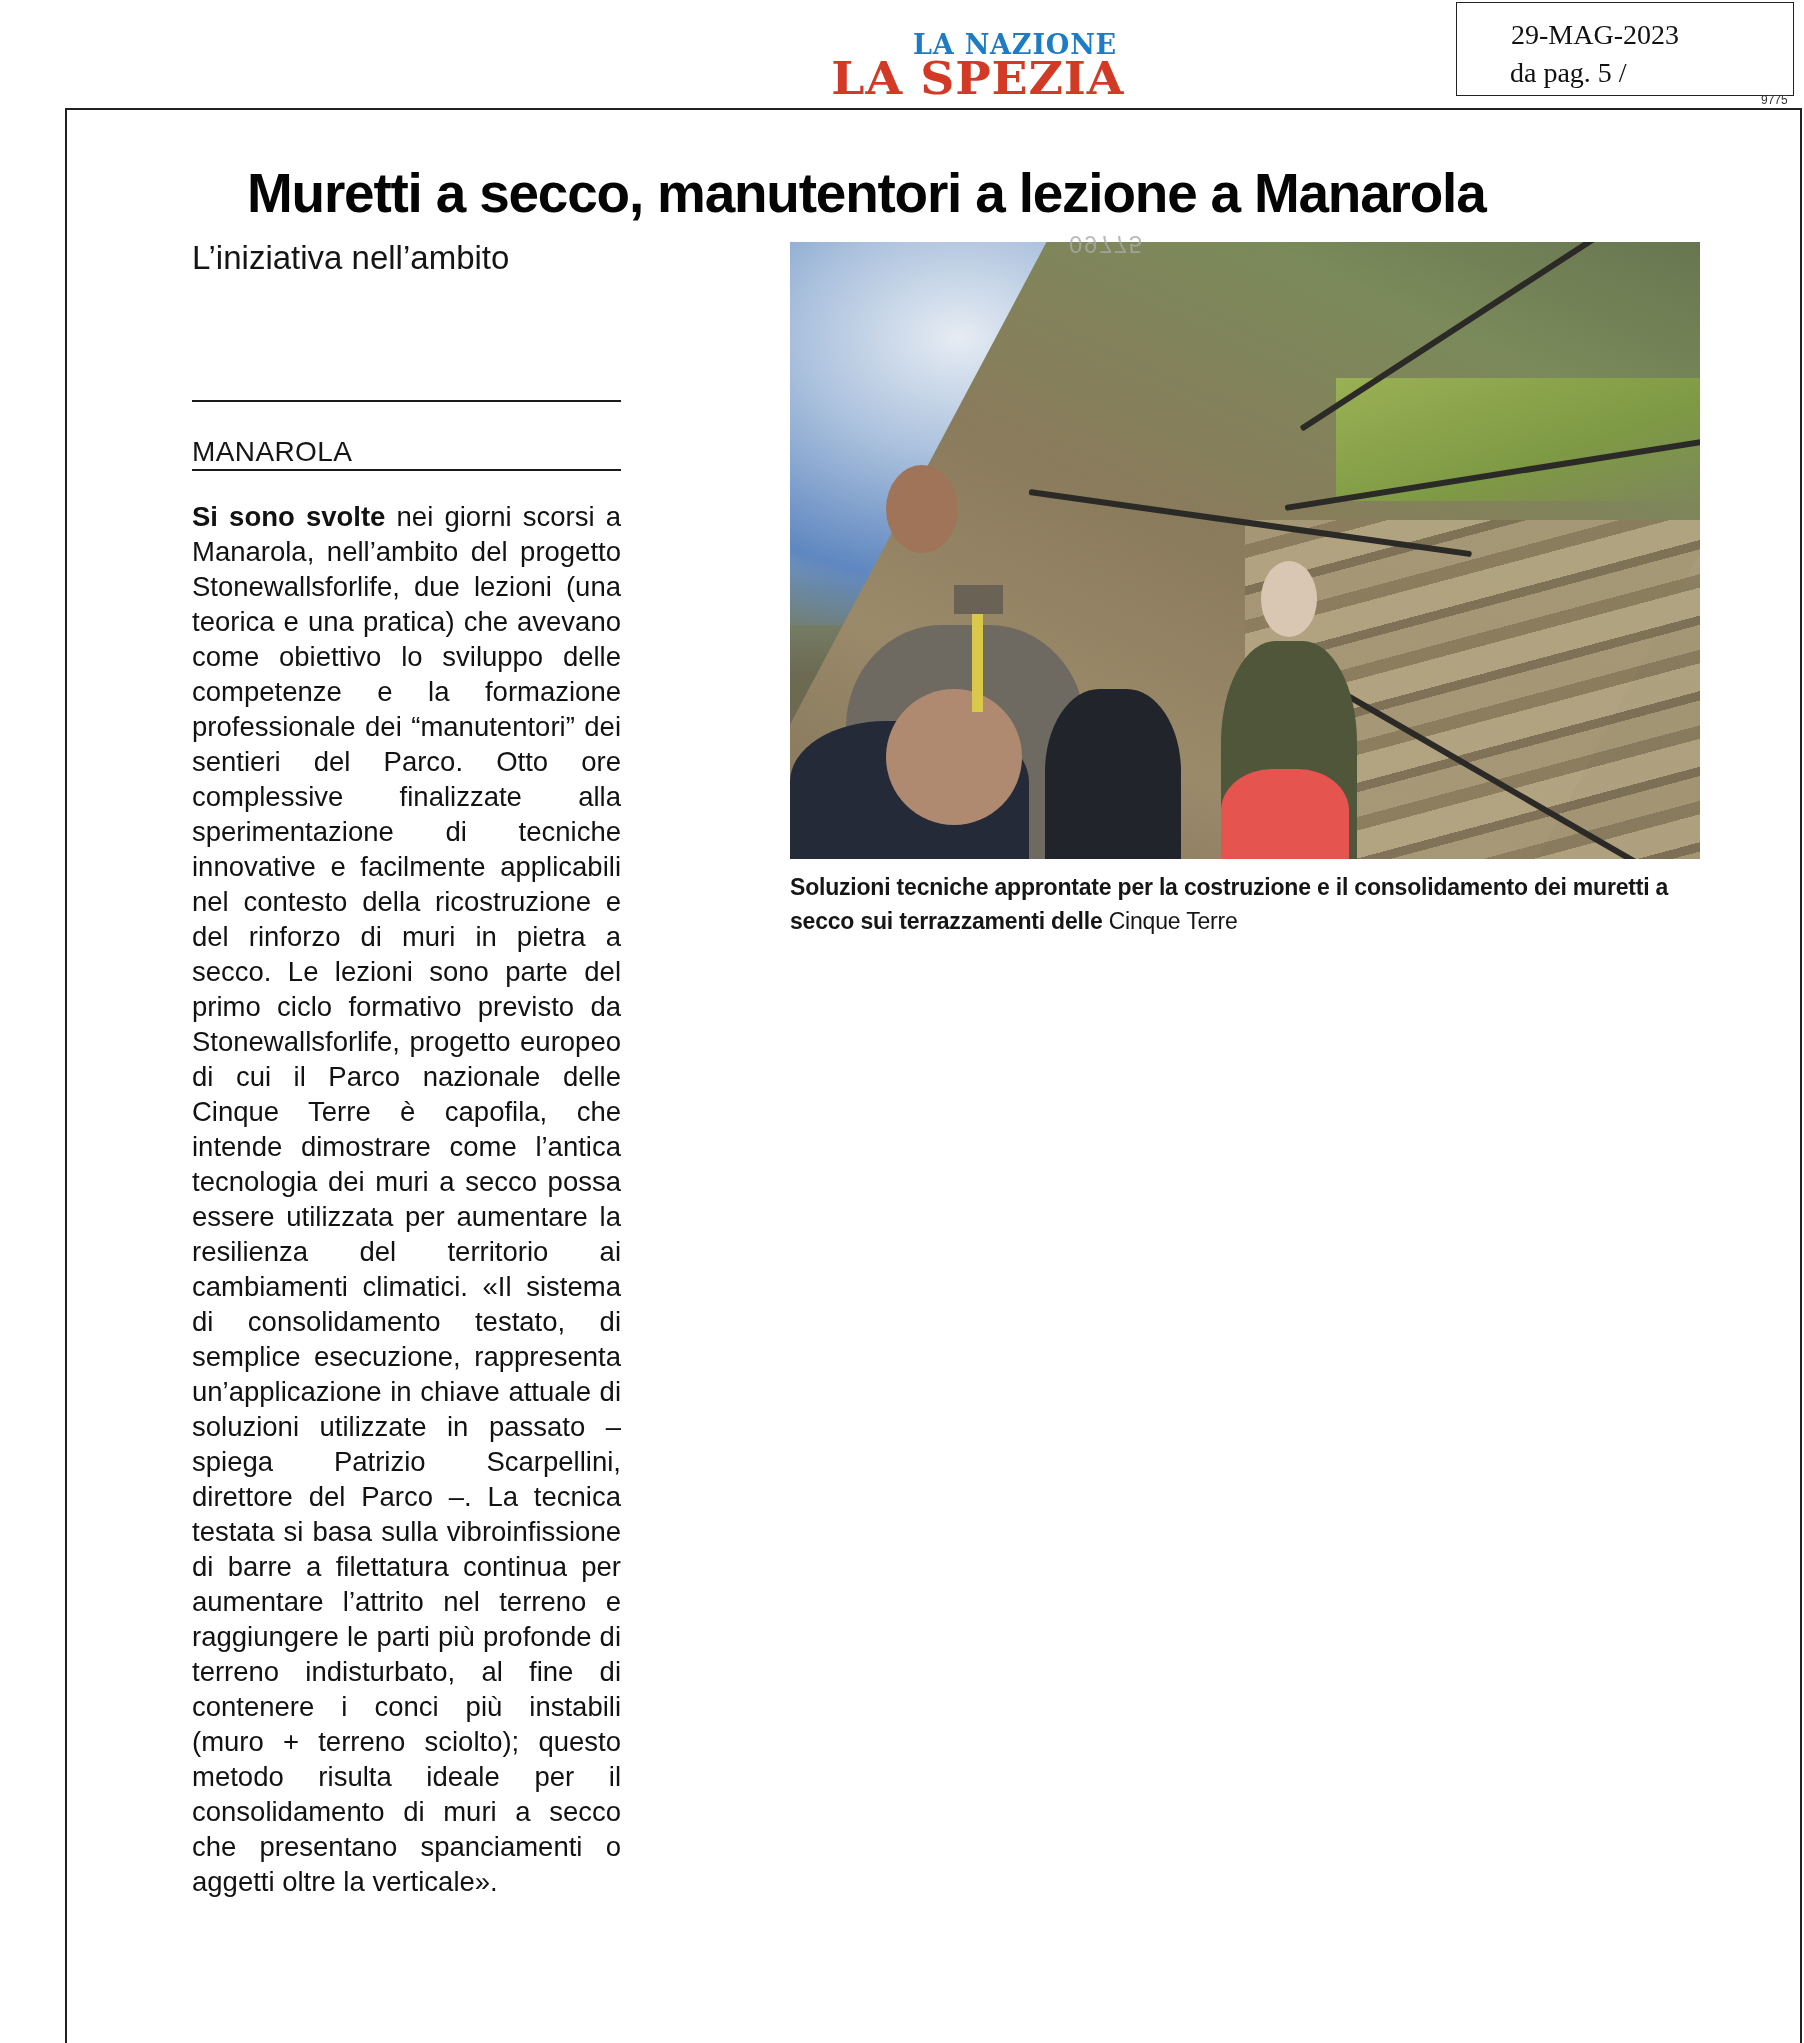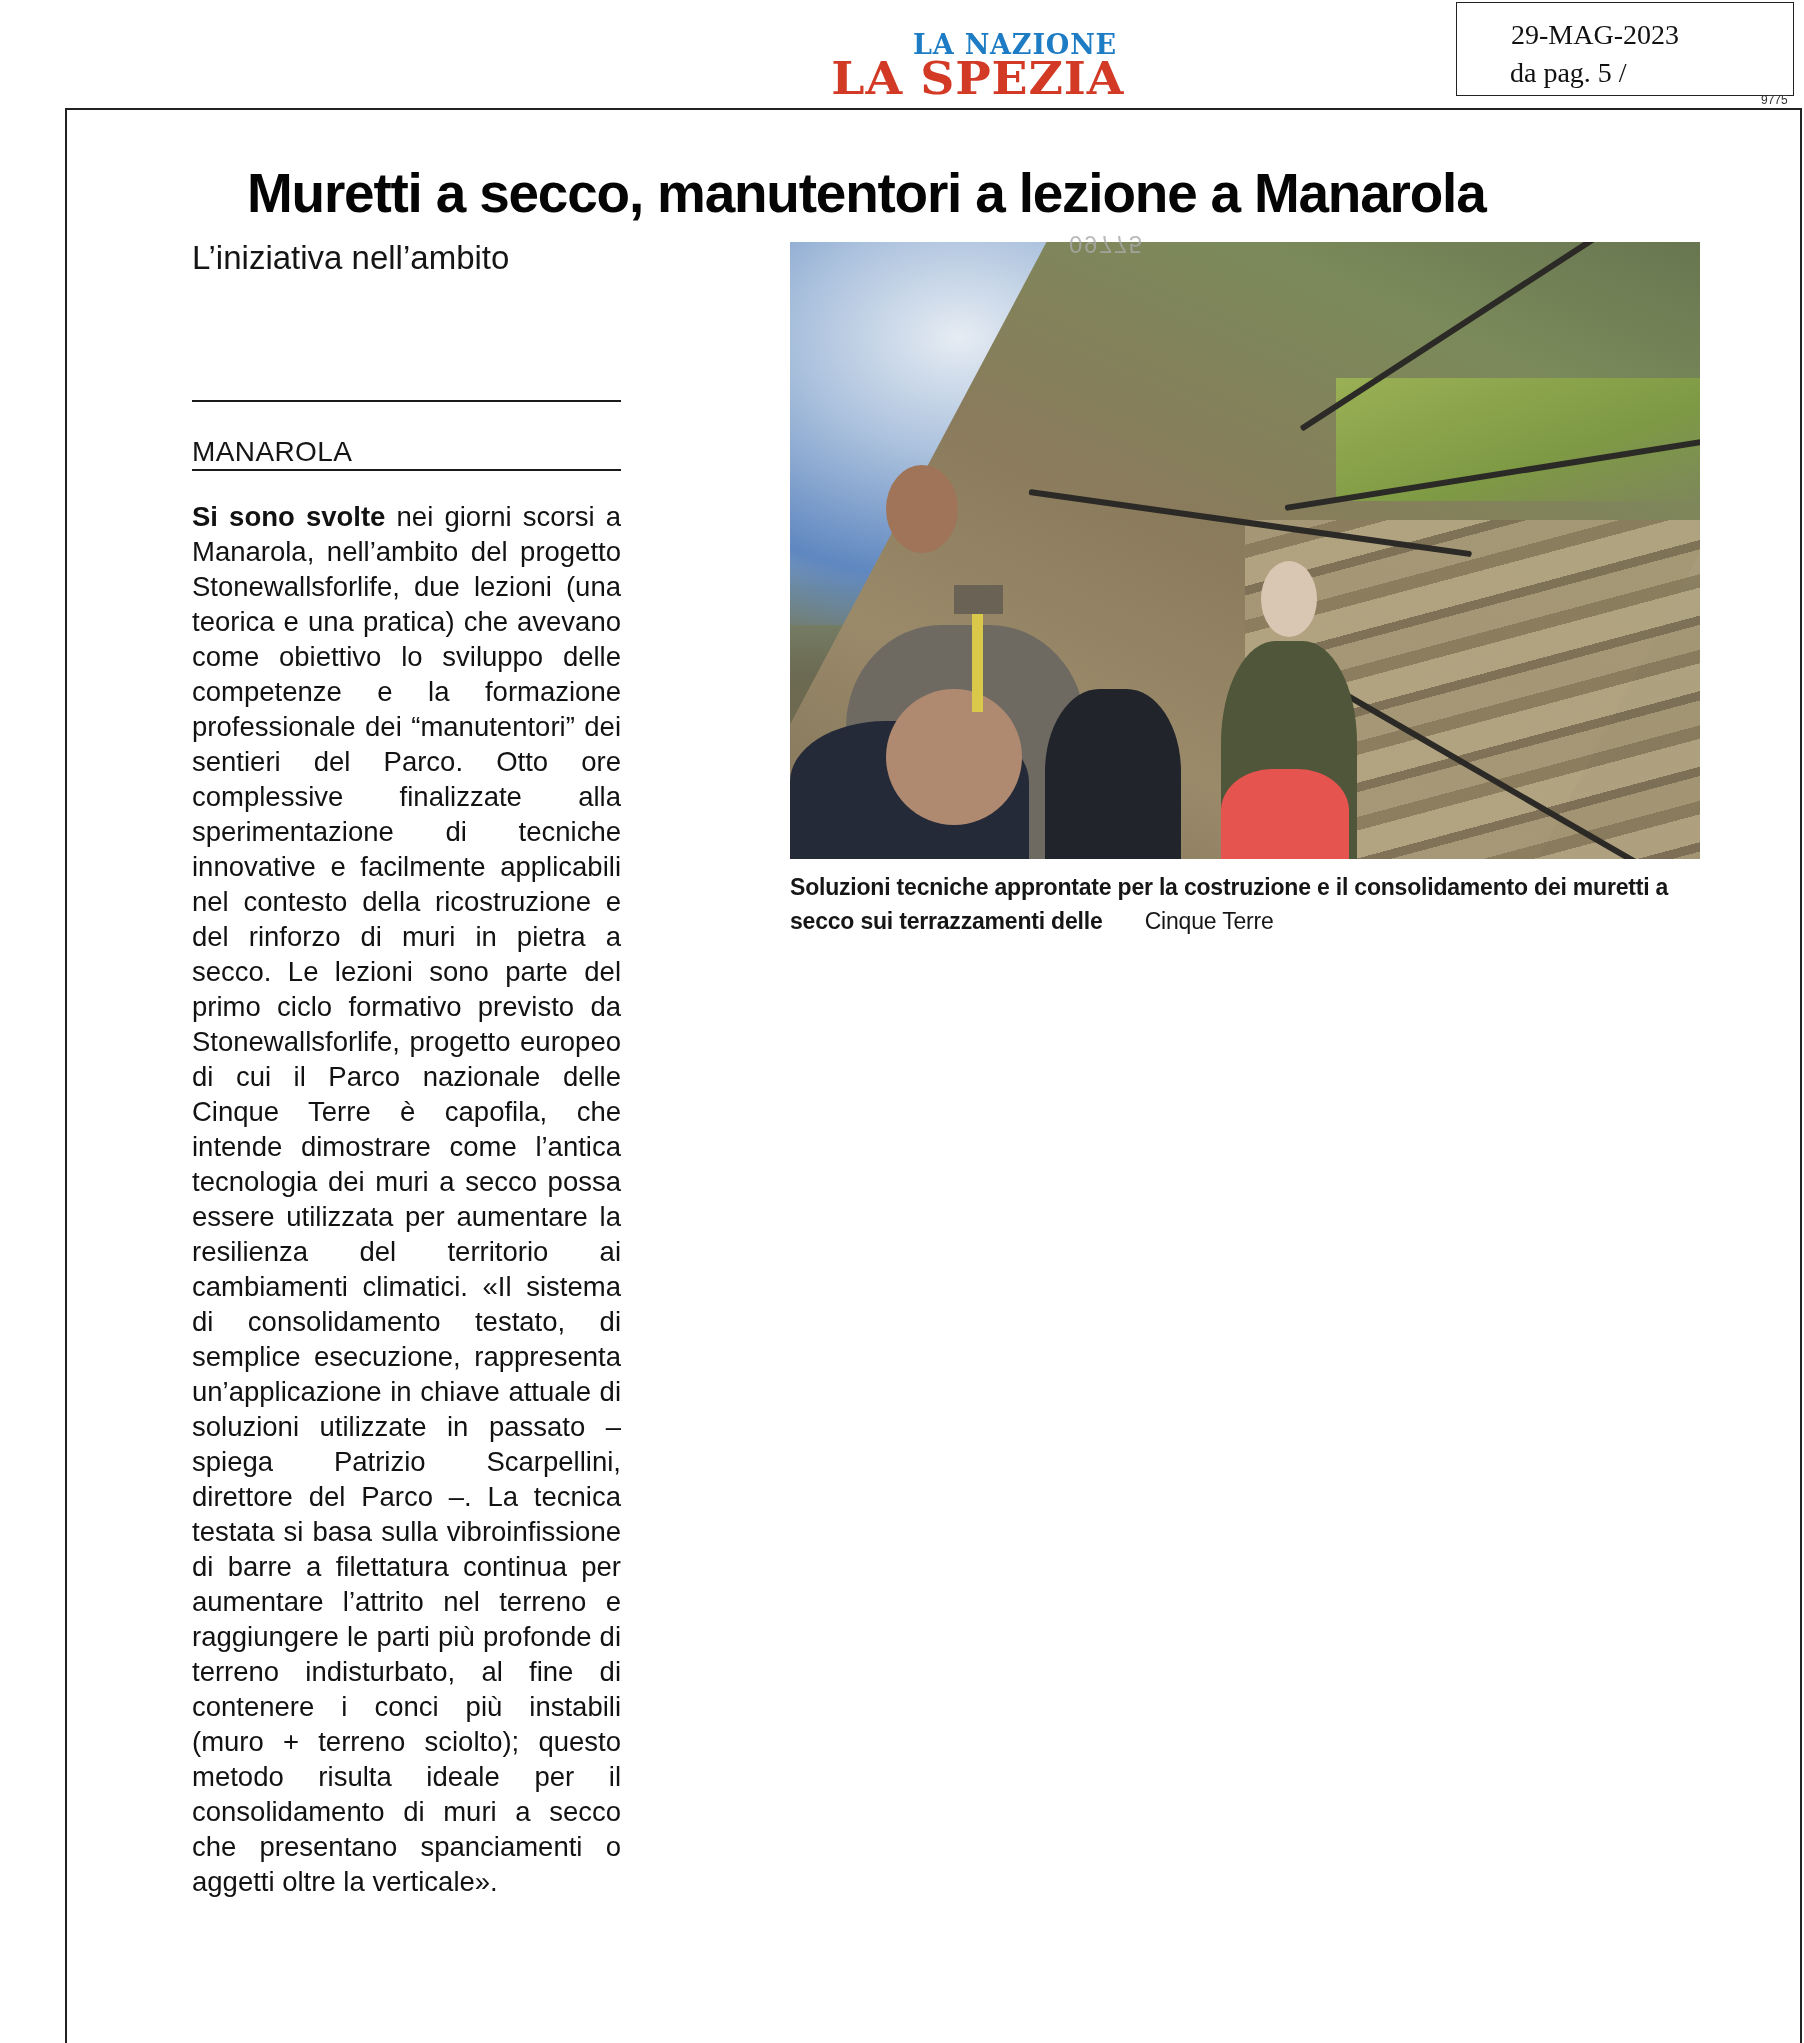--- a/index.html
+++ b/index.html
@@ -43,21 +43,21 @@
   .photo .grass { position: absolute; right: 0; top: 22%; width: 40%; height: 20%;
     background: linear-gradient(160deg, #9ab055 0%, #7e9a44 60%, rgba(126,154,68,0) 100%); }
   .photo .wall { position: absolute; right: 0; top: 45%; width: 50%; height: 55%;
     background: repeating-linear-gradient(165deg, #a89a78 0 24px, #8b7d5e 24px 37px, #b5a784 37px 64px, #7d7056 64px 73px); opacity: 0.9; }
   .photo .bar { position: absolute; height: 5.6px; background: #2c2a26; border-radius: 2.4px; transform-origin: left center; }
   .photo .person { position: absolute; border-radius: 40% 40% 10% 10%; }
   .photo .head { position: absolute; border-radius: 50%; }
   .photo-credit { position: absolute; left: 1069px; top: 230px; font-size: 24px; color: rgba(170,170,170,0.8); letter-spacing: 1.6px; transform: scaleY(-1); }
 
   .caption { position: absolute; left: 790px; top: 870px; width: 910px; font-size: 23px; line-height: 34px; color: #161616; font-weight: 600; letter-spacing: -0.2px; }
-  .caption .light { font-weight: normal; margin-left: 36px; }
+  .caption .light { font-weight: normal; }
 </style>
 </head>
 <body>
 
 <div class="masthead">
   <div class="mast-top">LA NAZIONE</div>
   <div class="mast-main">LA SPEZIA</div>
 </div>
 
 <div class="datebox">

